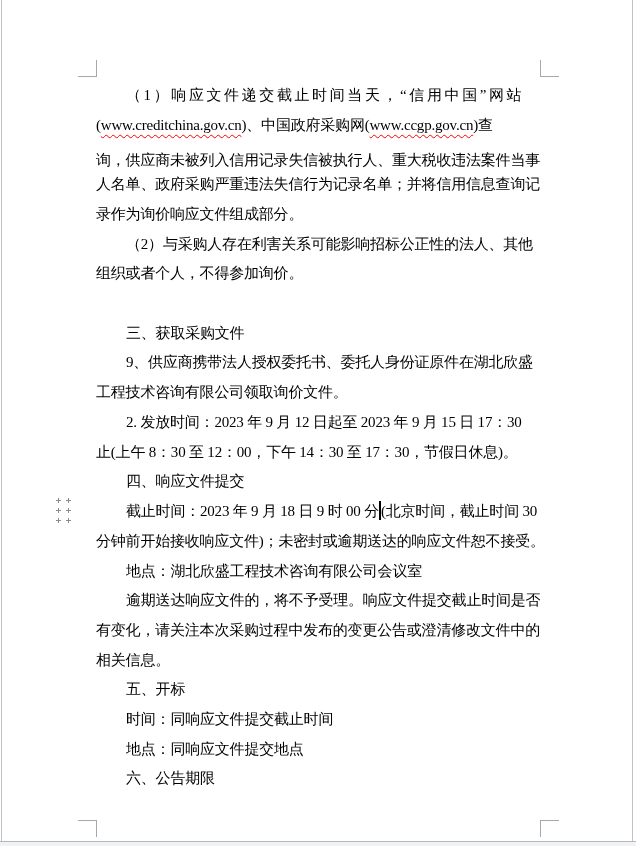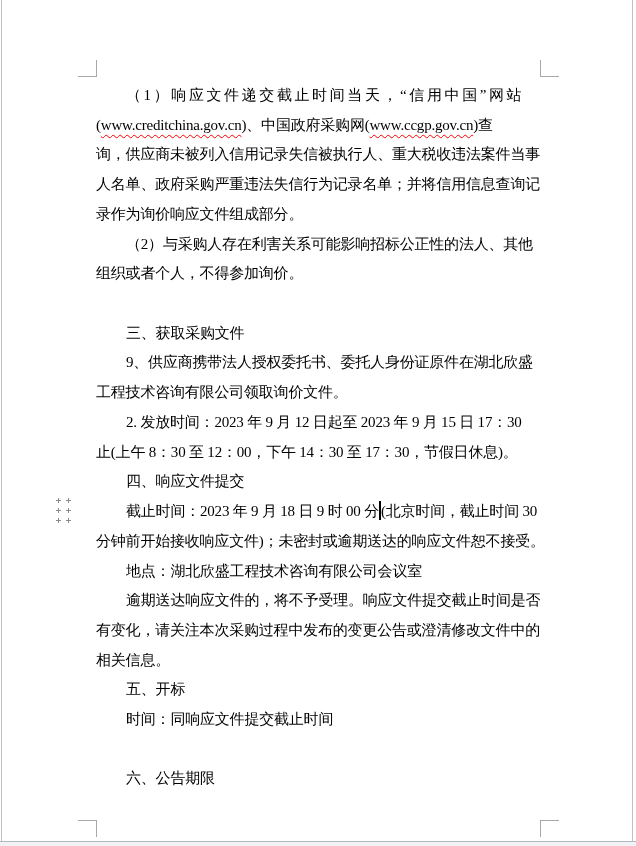--- a/index.html
+++ b/index.html
@@ -49,41 +49,42 @@
 
   <div class="mark tl"></div>
   <div class="mark tr"></div>
   <div class="mark bl"></div>
   <div class="mark br"></div>
 
   <div class="line indent spread" style="top:83px">（1）响应文件递交截止时间当天，“信用中国”网站</div>
 
   <div class="line" style="top:113px"><span>(</span><span class="spell">www.creditchina.gov.cn</span><span>)、中国政府采购网(</span><span class="spell">www.ccgp.gov.cn</span><span>)查</span></div>
 
-  <div class="line" style="top:142px">询，供应商未被列入信用记录失信被执行人、重大税收违法案件当事</div>
+  <div class="line" style="top:148px">询，供应商未被列入信用记录失信被执行人、重大税收违法案件当事</div>
   <div class="line" style="top:172px">人名单、政府采购严重违法失信行为记录名单；并将信用信息查询记</div>
   <div class="line" style="top:202px">录作为询价响应文件组成部分。</div>
   <div class="line indent" style="top:232px">（2）与采购人存在利害关系可能影响招标公正性的法人、其他</div>
   <div class="line" style="top:261px">组织或者个人，不得参加询价。</div>
   <div class="line indent" style="top:321px">三、获取采购文件</div>
   <div class="line indent" style="top:350px">9、供应商携带法人授权委托书、委托人身份证原件在湖北欣盛</div>
   <div class="line" style="top:380px">工程技术咨询有限公司领取询价文件。</div>
   <div class="line indent" style="top:410px">2. 发放时间：2023 年 9 月 12 日起至 2023 年 9 月 15 日 17：30</div>
   <div class="line" style="top:440px">止(上午 8：30 至 12：00，下午 14：30 至 17：30，节假日休息)。</div>
   <div class="line indent" style="top:469px">四、响应文件提交</div>
 
   <div class="line indent" style="top:499px"><span>截止时间：2023 年 9 月 18 日 9 时 00 分</span><span class="caret"></span><span>(北京时间，截止时间 30</span></div>
 
   <div class="line" style="top:529px">分钟前开始接收响应文件)；未密封或逾期送达的响应文件恕不接受。</div>
   <div class="line indent" style="top:559px">地点：湖北欣盛工程技术咨询有限公司会议室</div>
   <div class="line indent" style="top:588px">逾期送达响应文件的，将不予受理。响应文件提交截止时间是否</div>
   <div class="line" style="top:648px">相关信息。</div>
   <div class="line" style="top:618px">有变化，请关注本次采购过程中发布的变更公告或澄清修改文件中的</div>
   <div class="line indent" style="top:677px">五、开标</div>
   <div class="line indent" style="top:707px">时间：同响应文件提交截止时间</div>
+  <div class="line indent" style="top:737px">地点：同响应文件提交地点</div>
   <div class="line indent" style="top:766px">六、公告期限</div>
 
   <div class="handle">
     <span class="dot"></span>
     <span class="dot"></span>
     <span class="dot"></span>
     <span class="dot"></span>
     <span class="dot"></span>
     <span class="dot"></span>
   </div>

